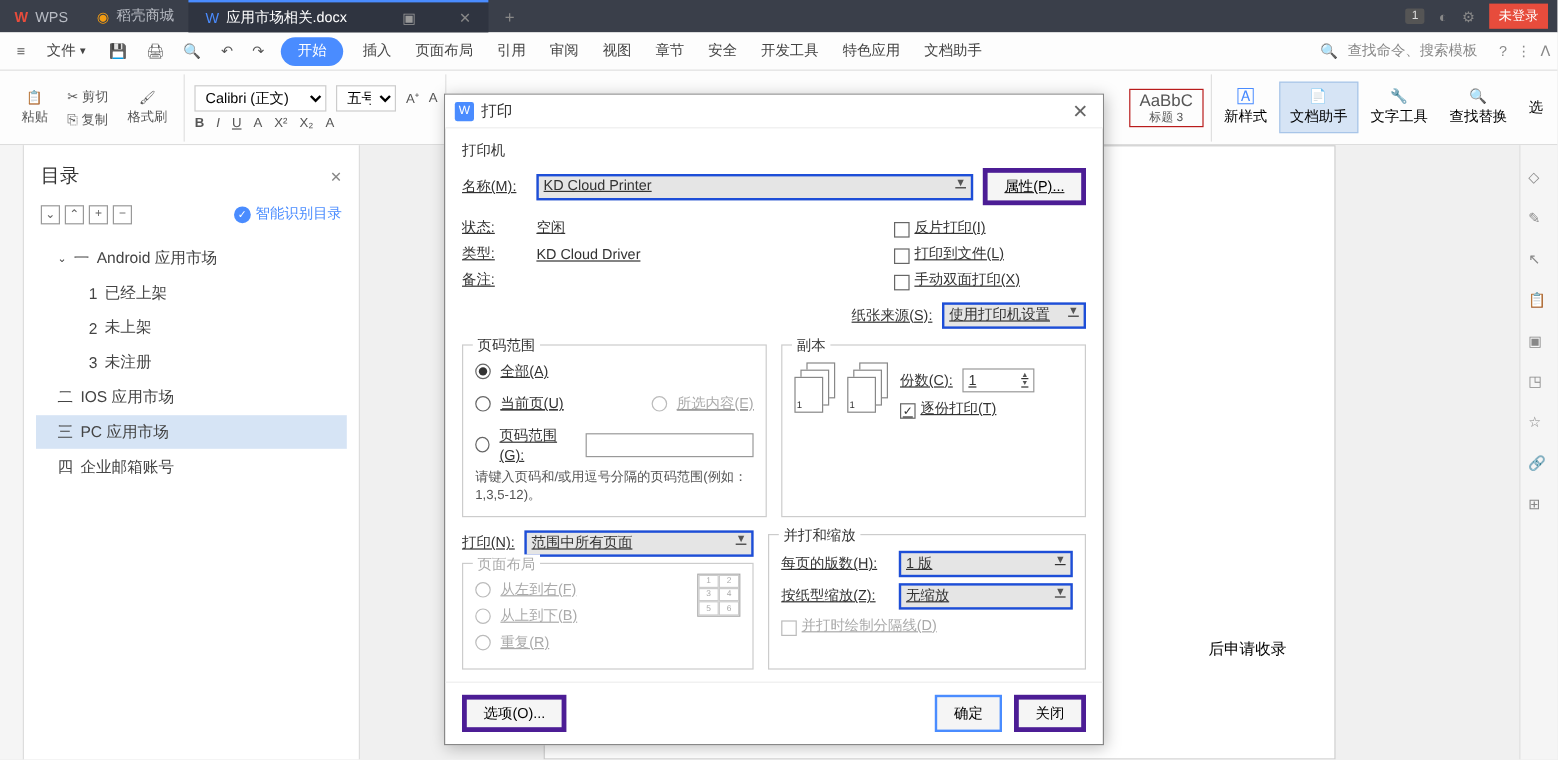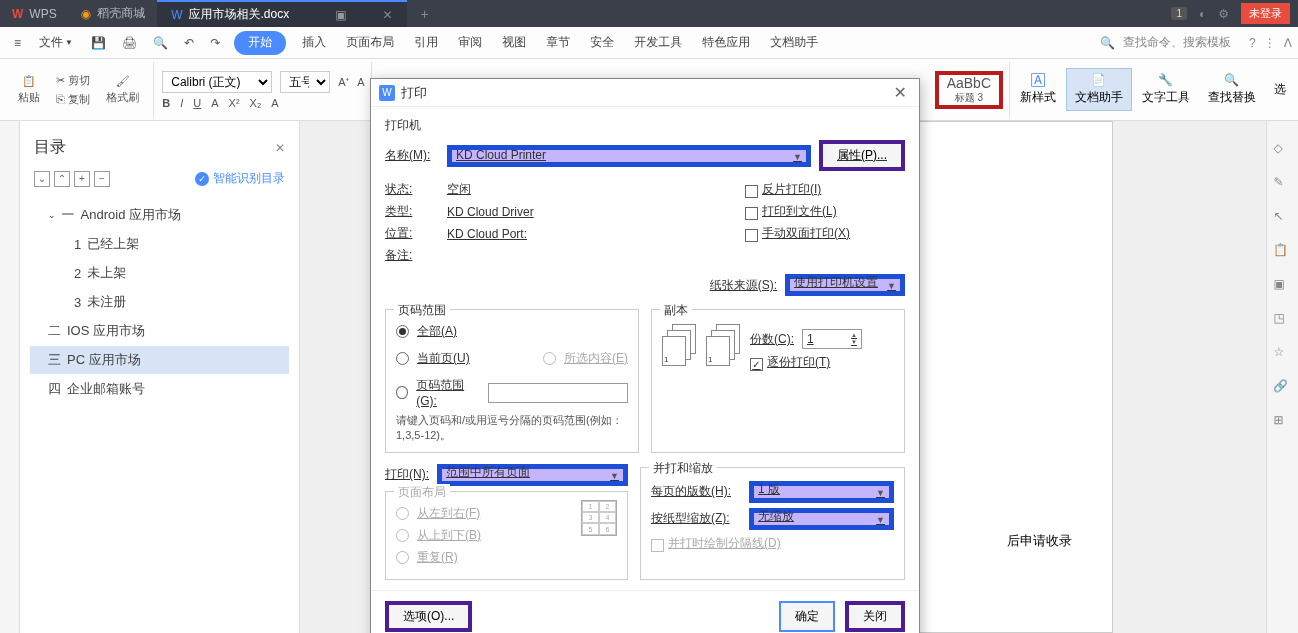--- a/index.html
+++ b/index.html
@@ -58,21 +58,21 @@
 .dialog { background: #fff; border: 1px solid #888; box-shadow: 2px 2px 12px rgba(0,0,0,0.25); }
 .dlg-title { height: 28px; background: #fff; display: flex; align-items: center; padding: 0 8px; border-bottom: 1px solid #eee; }
 .dlg-title-icon { width: 16px; height: 16px; background: #4a8cff; border-radius: 2px; color: #fff; display: inline-flex; align-items: center; justify-content: center; font-size: 10px; margin-right: 6px; }
 .dlg-title-text { font-size: 13px; color: #333; }
 .dlg-close { margin-left: auto; font-size: 16px; color: #666; cursor: pointer; padding: 0 4px; }
 .dlg-body { padding: 10px 14px; color: #333; font-size: 12px; }
 .group-label { font-size: 12px; color: #333; margin-bottom: 6px; }
 .row { display: flex; align-items: center; margin: 5px 0; gap: 8px; text-decoration: underline; }
 .lbl { width: 54px; }
 .val { color: #333; }
-.select-wide { flex: 1; height: 22px; border: 5px solid #1d4ed8; background: #c4b5fd; padding: 0 4px; display: flex; align-items: flex-end; justify-content: space-between; }
+.select-wide { flex: 1; height: 22px; border: 2px solid #1d4ed8; background: #e5e5e5; padding: 0 4px; display: flex; align-items: flex-start; justify-content: space-between; }
 .dropdown-arrow { font-size: 9px; color: #555; }
 .btn { border: 4px solid #4c1d95; background: #f5f5f5; padding: 3px 14px; cursor: pointer; font-size: 12px; }
 .btn.primary { border: 2px solid #4a8cff; }
 .chk { display: flex; align-items: flex-end; gap: 4px; }
 .chk-box { width: 13px; height: 13px; border: 1px solid #666; display: inline-flex; align-items: center; justify-content: center; font-size: 10px; background:#fff; }
 .fieldset { border: 1px solid #ccc; padding: 8px 10px; margin-top: 8px; position: relative; }
 .fieldset-label { position: absolute; top: -8px; left: 8px; background: #fff; padding: 0 4px; font-size: 12px; }
 .two-col { display: flex; gap: 12px; }
 .col { flex: 1; }
 .radio { width: 13px; height: 13px; border: 1px solid #666; border-radius: 50%; display: inline-flex; align-items: center; justify-content: center; }
@@ -178,21 +178,21 @@
       <span style="font-style:italic">I</span>
       <span style="text-decoration:underline">U</span>
       <span>A</span>
       <span>X²</span>
       <span>X₂</span>
       <span>A</span>
     </div>
   </div>
   <div style="flex:1"></div>
   <div class="tool-group">
-    <div style="border:4px solid #b91c1c;padding:0 8px;font-size:14px">
+    <div style="border:1px solid #b91c1c;padding:0 8px;font-size:14px">
       <div>AaBbC</div>
       <div style="font-size:10px;text-align:center">标题 3</div>
     </div>
   </div>
   <div class="tool-big">
     <span style="color:#4a8cff">🄰</span>
     <span>新样式</span>
   </div>
   <div class="tool-big active">
     <span>📄</span>
@@ -299,24 +299,20 @@
       </div>
       <div style="display:flex;gap:20px">
         <div style="flex:1">
           <div class="row">
               <span class="lbl">状态:</span>
               <span class="val">空闲</span>
             </div>
           <div class="row">
               <span class="lbl">类型:</span>
               <span class="val">KD Cloud Driver</span>
-            </div>
-          <div class="row">
-              <span class="lbl">位置:</span>
-              <span class="val">KD Cloud Port:</span>
             </div>
           <div class="row">
               <span class="lbl">备注:</span>
             </div>
         </div>
         <div style="width:160px">
           <div class="chk row">
               <span class="chk-box"></span>
               <span>反片打印(I)</span>
             </div>

